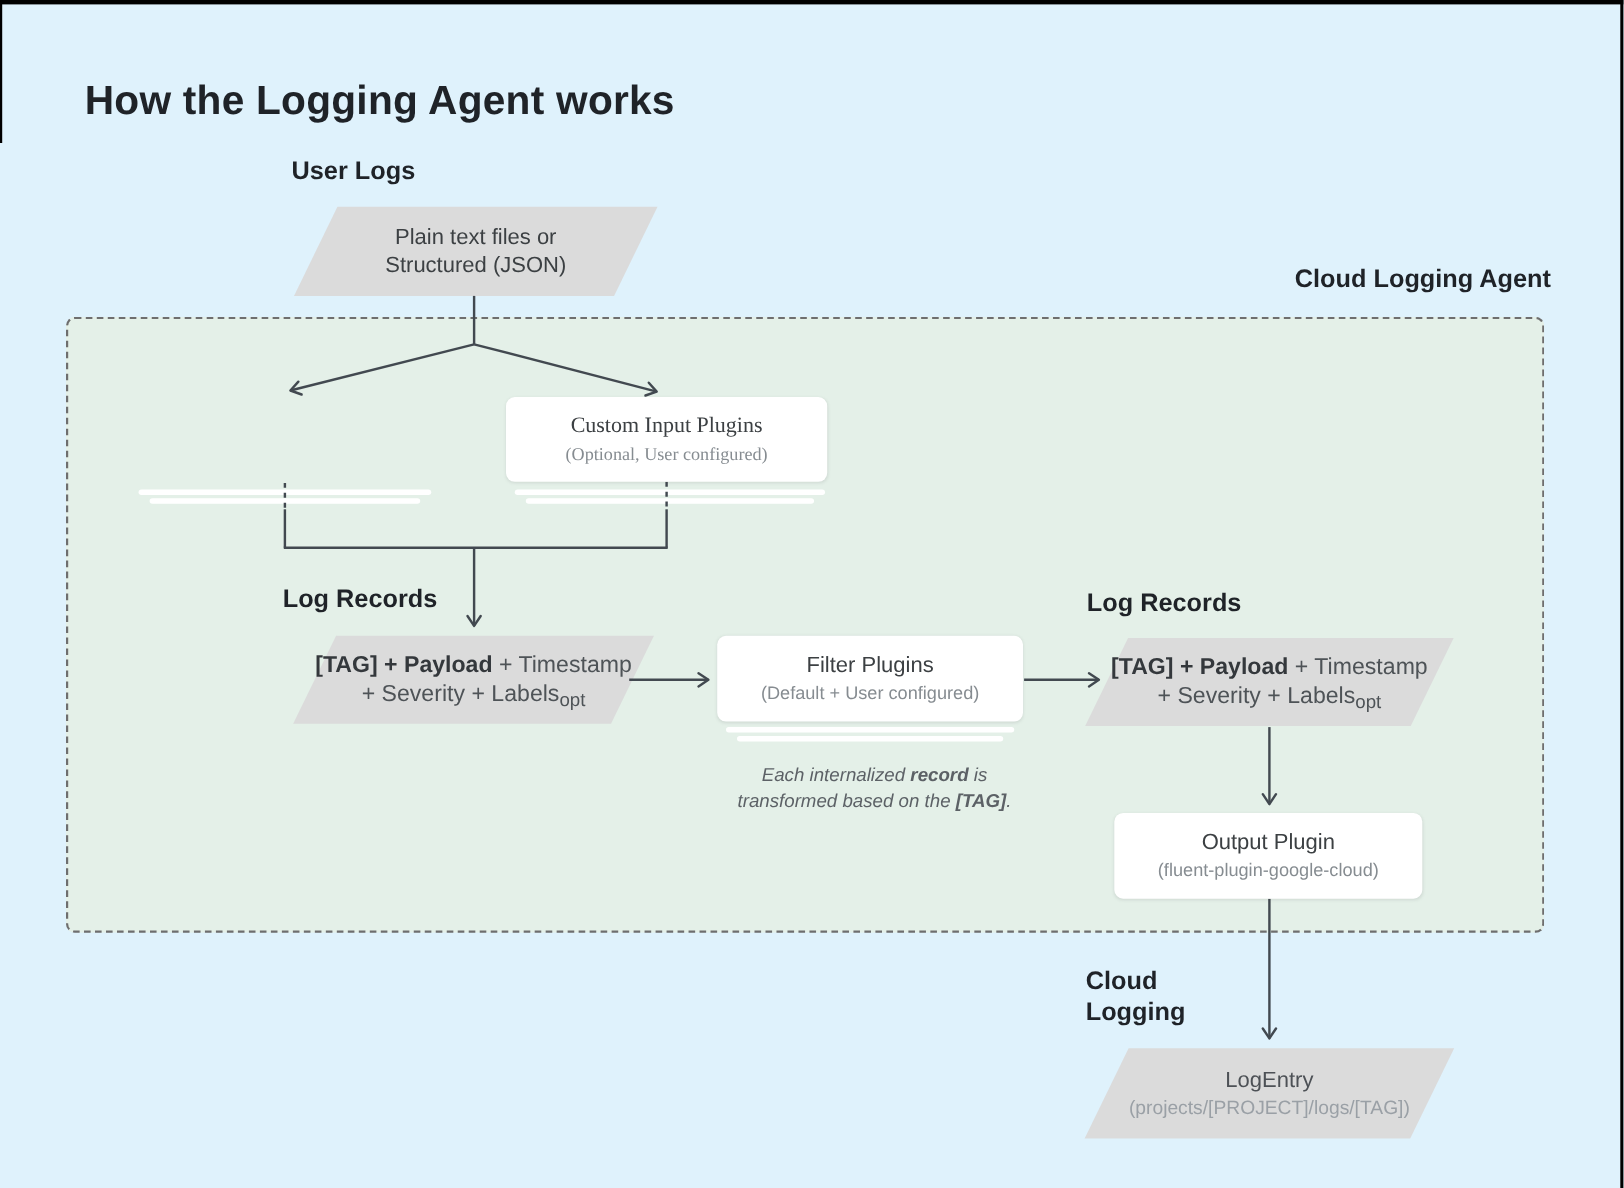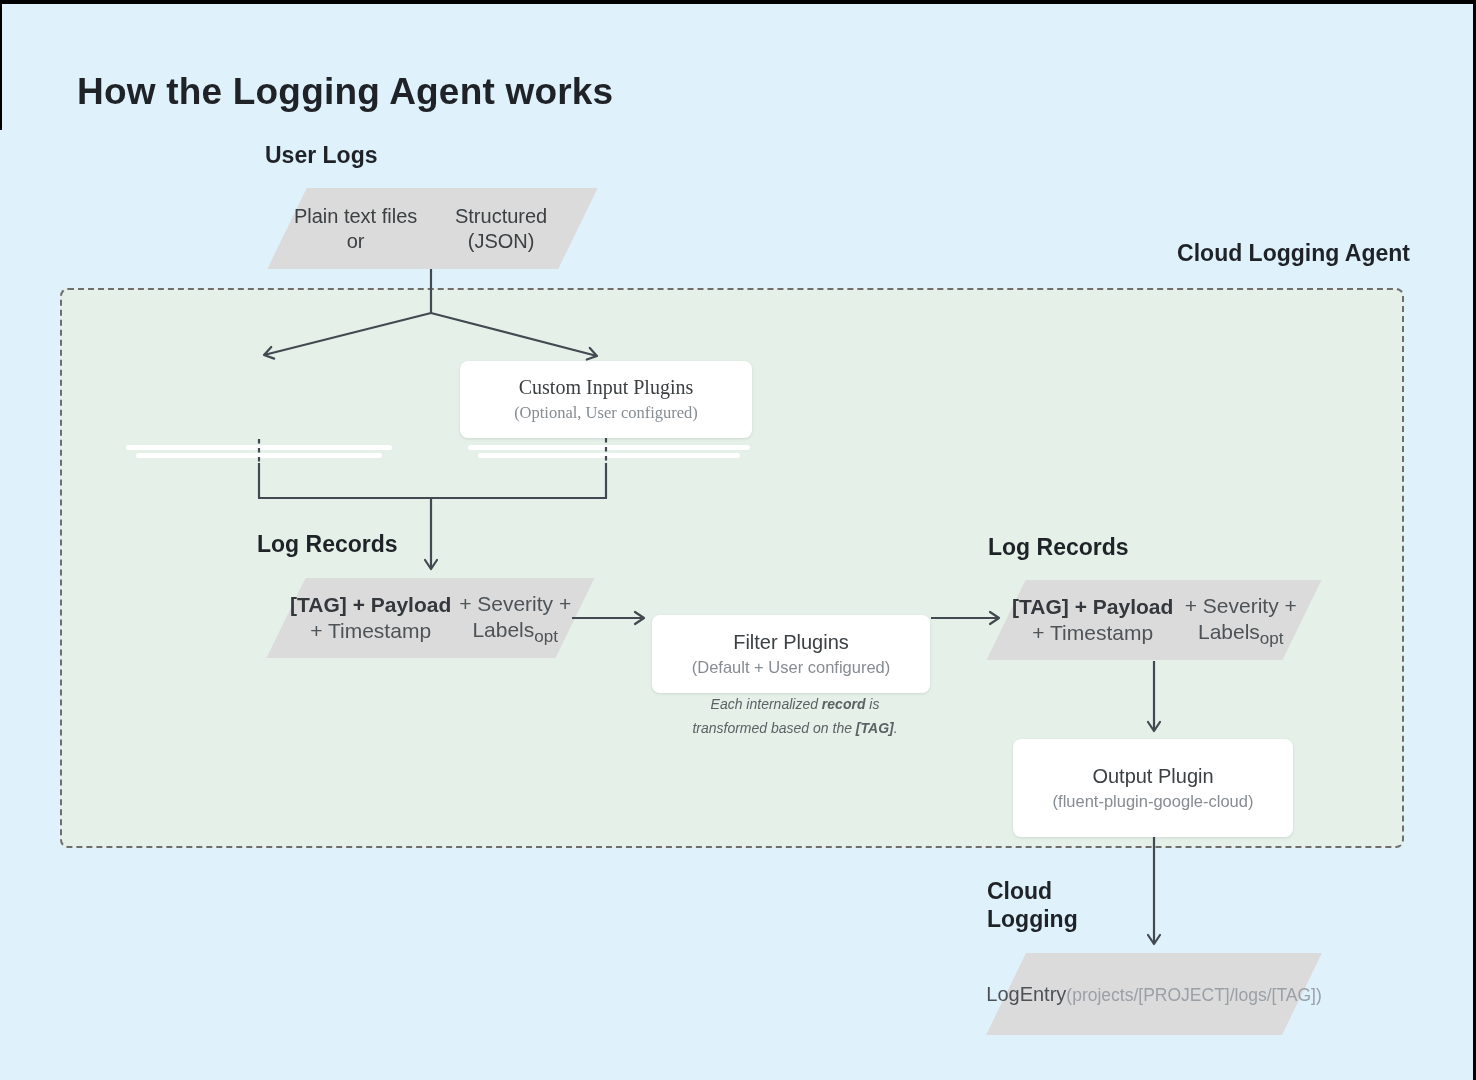--- a/index.html
+++ b/index.html
@@ -39,45 +39,45 @@
                       stroke-linecap:round;stroke-linejoin:round;}
 
   
   .node{position:absolute;background:var(--c-node-fill);border-radius:8px;z-index:4;
         display:flex;flex-direction:column;justify-content:center;align-items:center;
         text-align:center;box-shadow:0 1px 3px rgba(60,64,67,.13);}
   .node-title{font-size:20px;color:var(--c-text-node);}
   .node-sub{font-size:16.5px;color:var(--c-text-secondary);margin-top:4px;}
   .node-default{left:118px;top:361px;width:282px;height:78px;}
   .node-custom{left:460px;top:361px;width:292px;height:77px;font-family:Liberation Serif, serif;}
-  .node-filter{left:652px;top:578px;width:278px;height:78px;margin-top:37px;}
-  .node-output{left:1013px;top:739px;width:280px;height:98px;}
+  .node-filter{left:652px;top:578px;width:278px;height:78px;}
+  .node-output{left:1013px;top:739px;width:280px;height:78px;}
 
   
   .stack{position:absolute;height:5px;border-radius:3px;background:var(--c-node-fill);z-index:2;}
 
   
   .para{position:absolute;z-index:2;}
   .para-bg{position:absolute;left:0;top:0;right:0;bottom:0;background:var(--c-shape-fill);
            transform:skewX(-26deg);}
-  .para-content{position:relative;width:100%;height:100%;display:flex;flex-direction:row;
+  .para-content{position:relative;width:100%;height:100%;display:flex;flex-direction:column;
                 justify-content:center;align-items:center;text-align:center;white-space:pre-wrap;}
   .para-user{left:287px;top:188px;width:291px;height:81px;}
   .para-user .para-content{font-size:20px;line-height:25px;color:var(--c-text-node);}
   .para-record-in{left:286px;top:578px;width:289px;height:80px;}
   .para-record-out{left:1006px;top:580px;width:296px;height:80px;}
   .para-record-line{font-size:21px;line-height:26px;color:#4e5357;white-space:pre-wrap;}
   .para-record-line b{font-weight:700;color:#34383c;}
   .subscript{font-size:17px;position:relative;top:5px;}
   .para-logentry{left:1006px;top:953px;width:296px;height:82px;}
   .logentry-title{font-size:20px;color:#4d5156;}
   .logentry-sub{font-size:17.5px;color:#9aa0a6;margin-top:3px;}
 
   .note{position:absolute;left:630px;top:693px;width:330px;z-index:2;text-align:center;
-        font-style:italic;font-size:14px;line-height:23.5px;color:var(--c-note-text);
+        font-style:italic;font-size:17px;line-height:23.5px;color:var(--c-note-text);
         white-space:pre-wrap;}
   .note b{font-weight:700;}
 </style>
 </head>
 <body>
 
 <div class="page">
 
   <div class="edge edge-top"></div>
   <div class="edge edge-right"></div>

